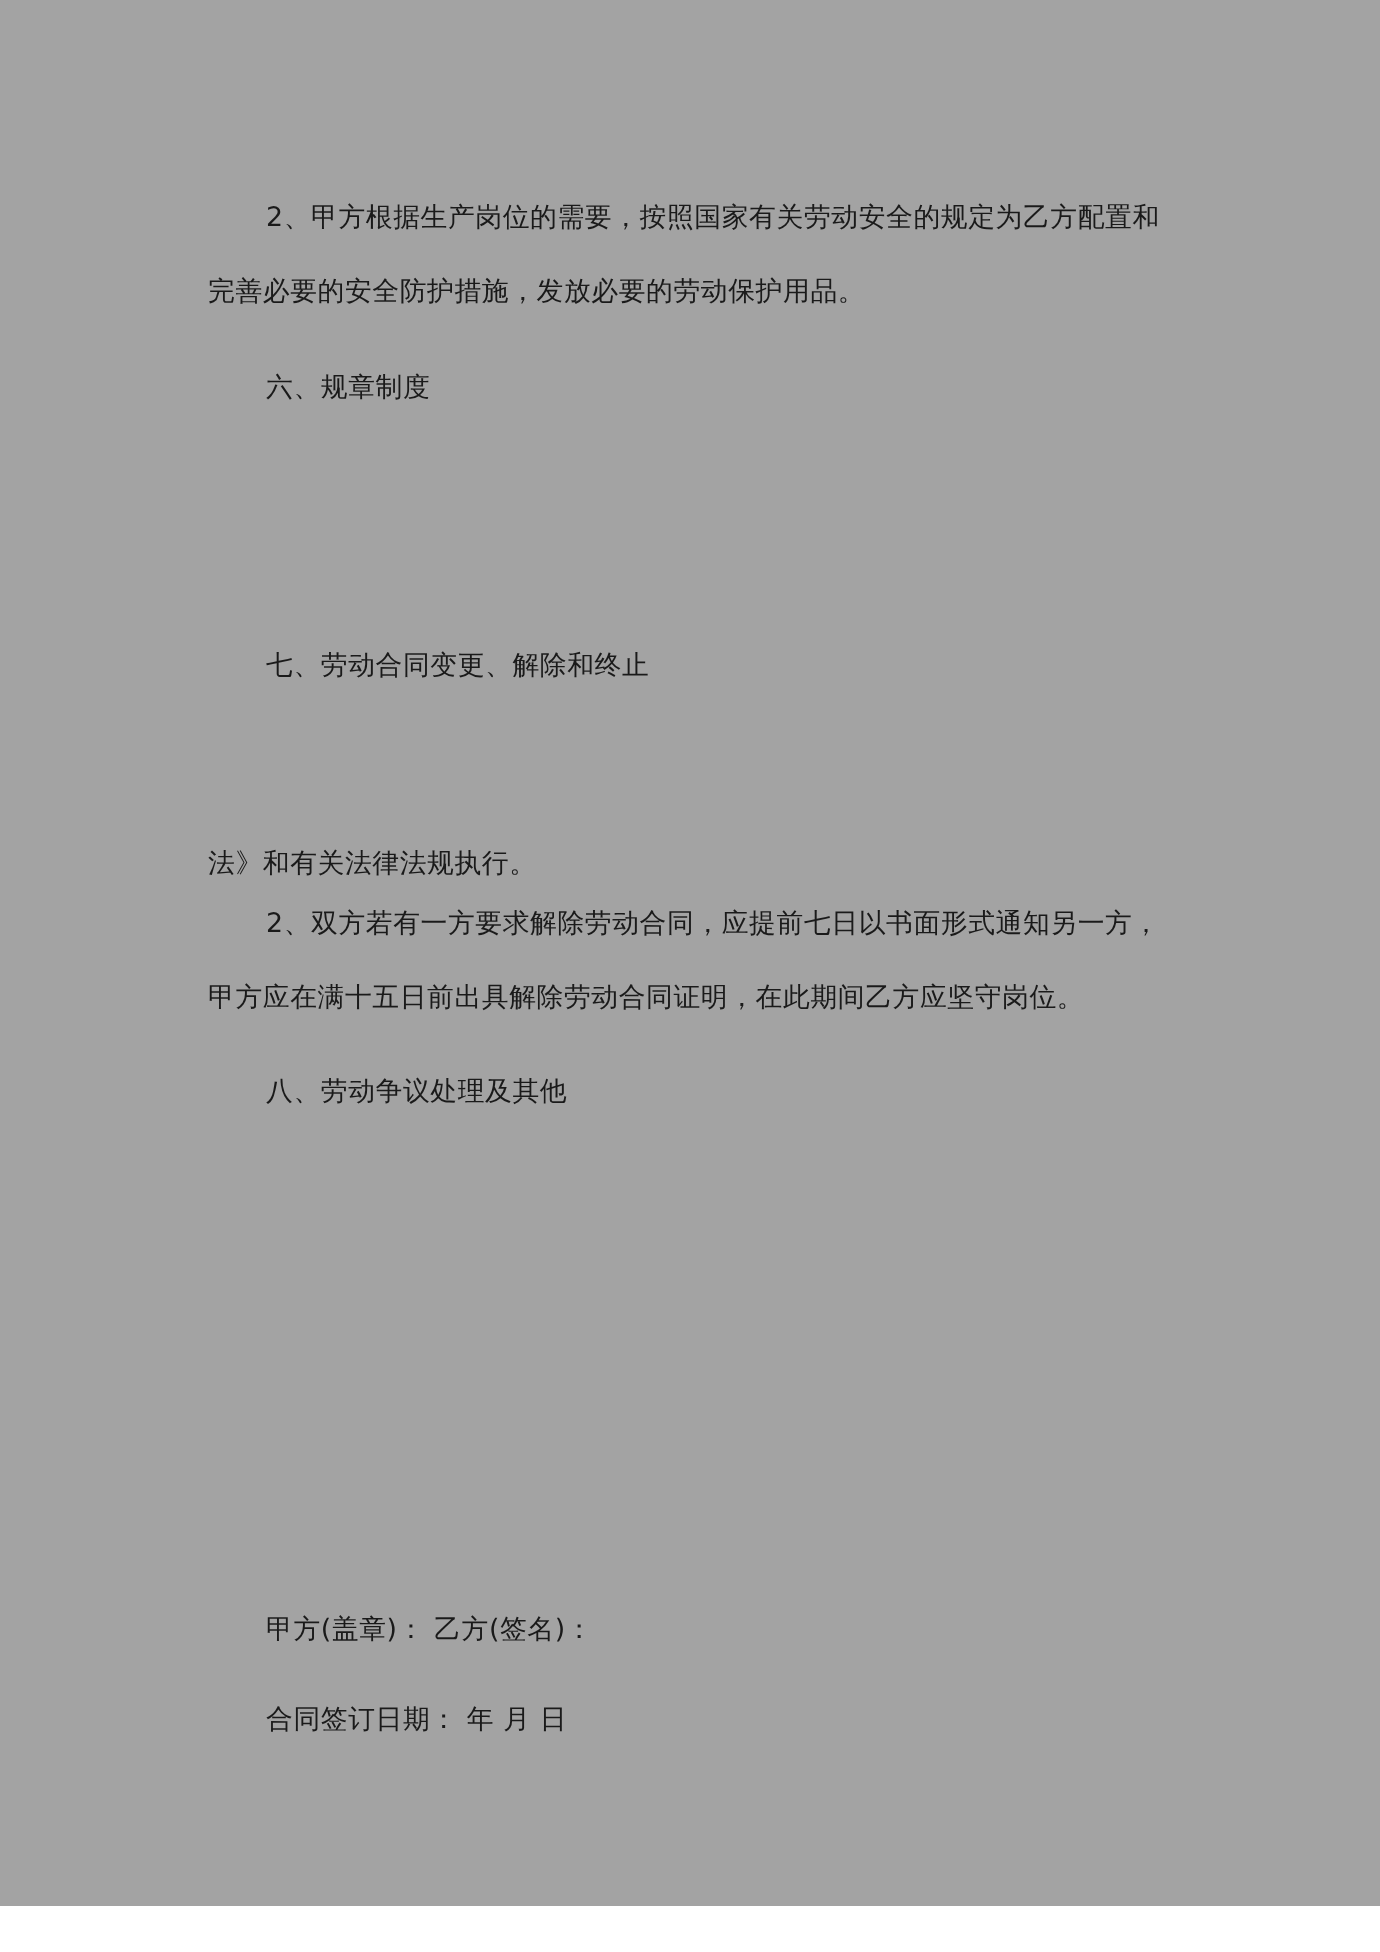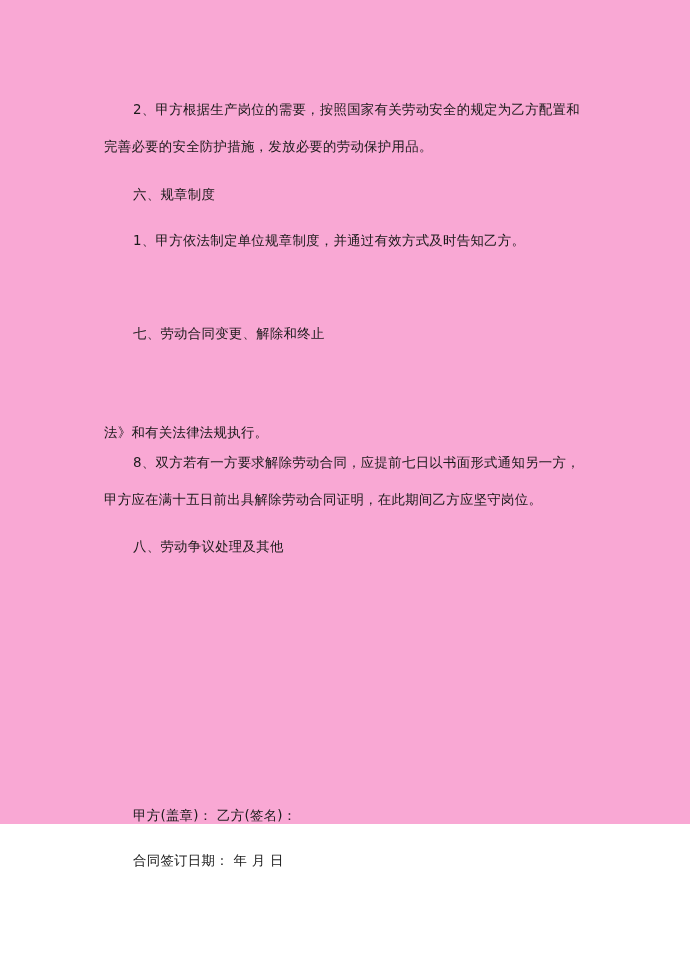--- a/index.html
+++ b/index.html
@@ -1,30 +1,29 @@
 <!DOCTYPE html>
 <html><head>
 <meta charset="utf-8">
 <style>
   html, body { margin: 0; padding: 0; background: #ffffff; }
   body { width: 690px; height: 976px; position: relative; overflow: hidden;
          font-family: "DejaVu Sans", "Liberation Sans", sans-serif; color: #1a1a1a; }
-  .page { position: absolute; left: 0; top: 0; width: 690px; height: 824px; background: #f9a8d4; }
+  .page { position: absolute; left: 0; top: 0; width: 690px; height: 953px; background: #a3a3a3; }
   .line { position: absolute; left: 104px; width: 484px; font-size: 13.4px; line-height: 18px;
           white-space: nowrap; letter-spacing: 0.3px; }
   .indent { left: 133px; }
 </style>
 </head>
 <body>
 
 <div class="page">
   <div class="line indent" style="top:101px">2、甲方根据生产岗位的需要，按照国家有关劳动安全的规定为乙方配置和</div>
   <div class="line" style="top:138px">完善必要的安全防护措施，发放必要的劳动保护用品。</div>
   <div class="line indent" style="top:186px">六、规章制度</div>
-  <div class="line indent" style="top:232px">1、甲方依法制定单位规章制度，并通过有效方式及时告知乙方。</div>
   <div class="line indent" style="top:325px">七、劳动合同变更、解除和终止</div>
   <div class="line" style="top:424px">法》和有关法律法规执行。</div>
-  <div class="line indent" style="top:454px">8、双方若有一方要求解除劳动合同，应提前七日以书面形式通知另一方，</div>
+  <div class="line indent" style="top:454px">2、双方若有一方要求解除劳动合同，应提前七日以书面形式通知另一方，</div>
   <div class="line" style="top:491px">甲方应在满十五日前出具解除劳动合同证明，在此期间乙方应坚守岗位。</div>
   <div class="line indent" style="top:538px">八、劳动争议处理及其他</div>
   <div class="line indent" style="top:807px">甲方(盖章)： 乙方(签名)：</div>
   <div class="line indent" style="top:852px">合同签订日期： 年 月 日</div>
 </div>
 
 </body></html>

